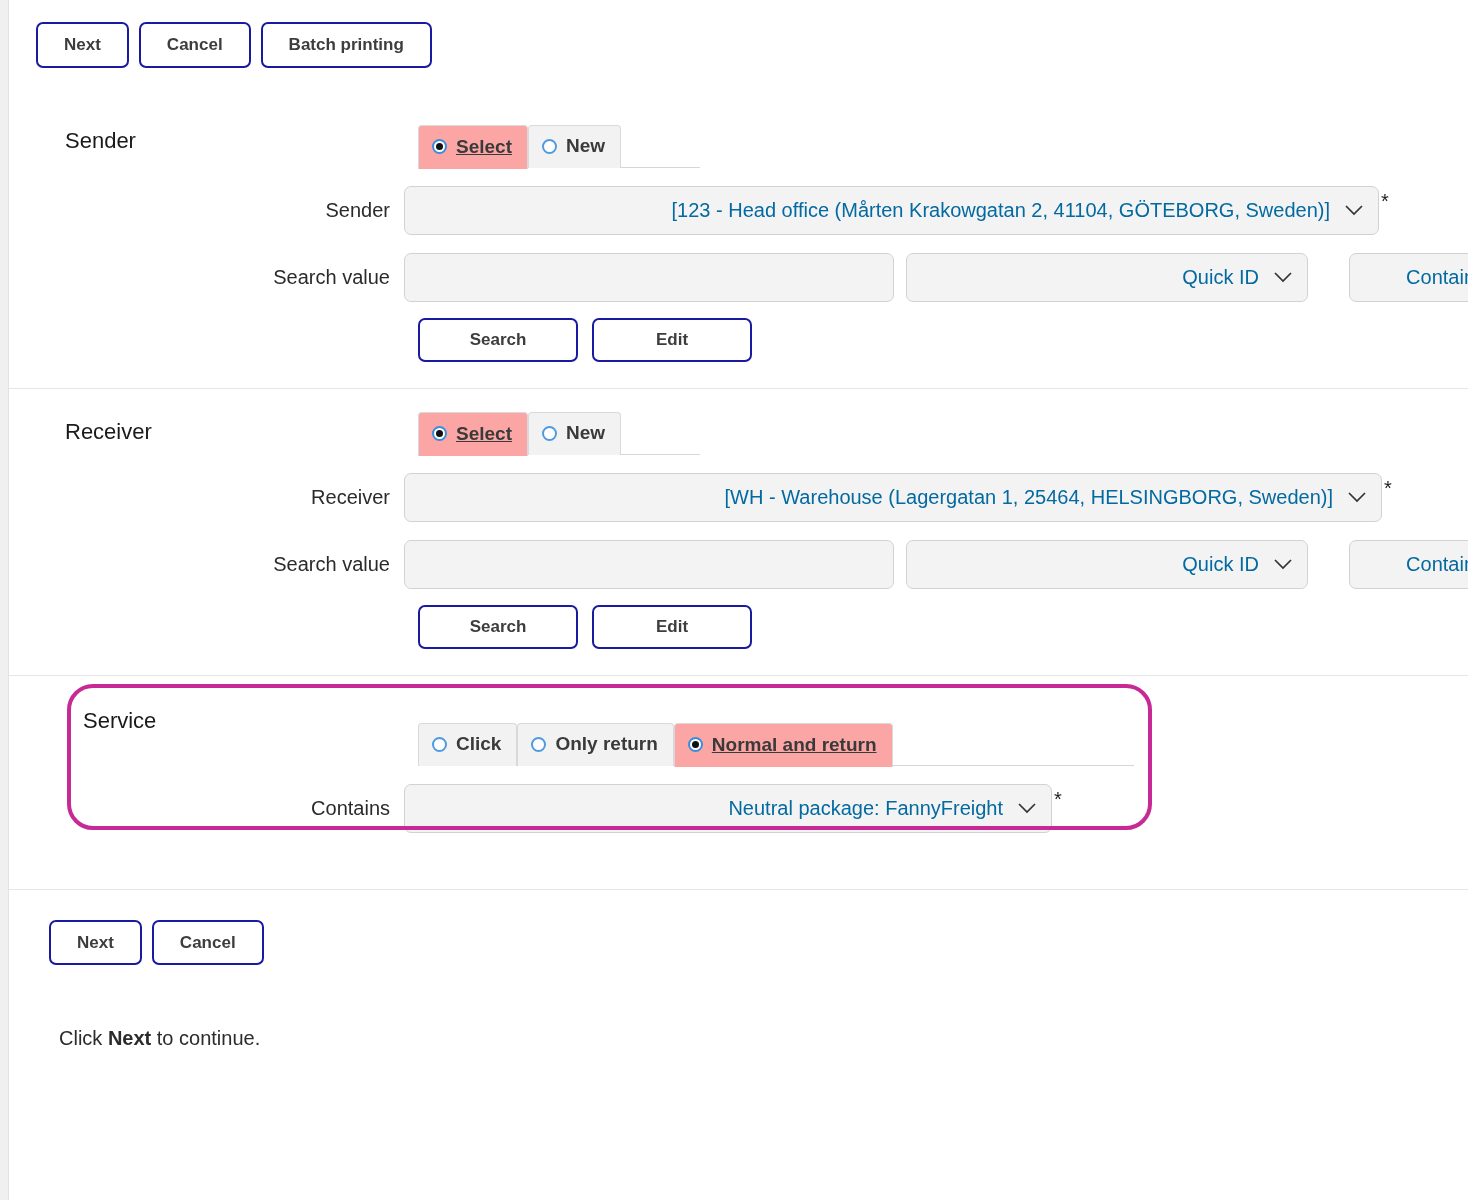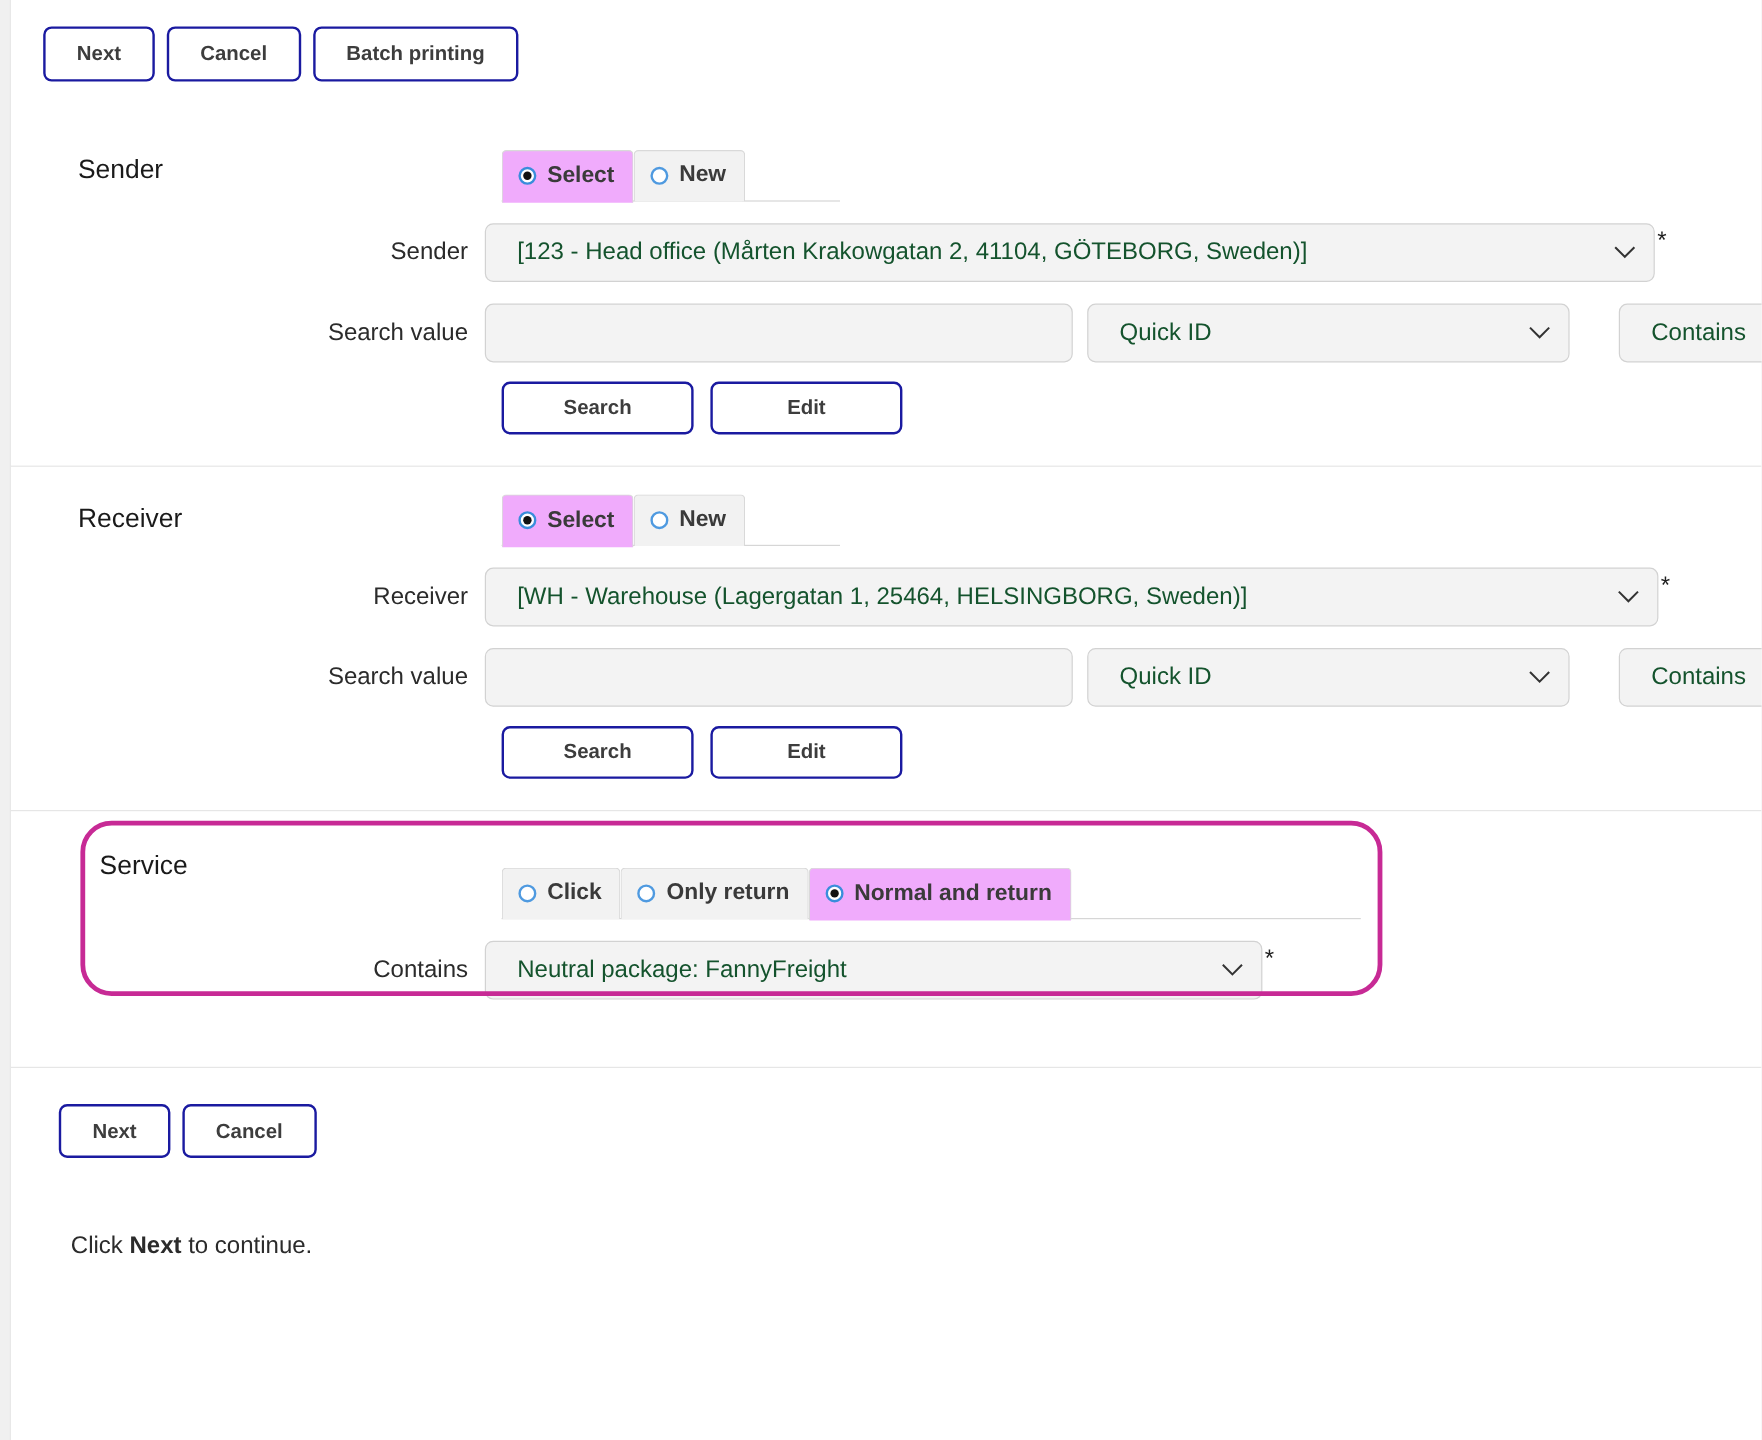--- a/index.html
+++ b/index.html
@@ -90,24 +90,25 @@
     border: 1px solid #d9d9d9;
     border-bottom: none;
     border-radius: 4px 4px 0 0;
     cursor: pointer;
     position: relative;
     z-index: 2;
     height: 43px;
     white-space: nowrap;
   }
   .tab.active {
-    background: #f0abfc;
+    background: #fca5a5;
     border-color: #d9d9d9;
     height: 44px;
     margin-bottom: -1px;
+    text-decoration: underline;
   }
   .radio {
     width: 15px; height: 15px;
     border-radius: 50%;
     border: 2px solid #4f9ae0;
     background: #ffffff;
     display: inline-block;
     flex: 0 0 auto;
     position: relative;
   }
@@ -141,23 +142,24 @@
     white-space: nowrap;
   }
   .control {
     background: #f3f3f3;
     border: 1px solid #d2d2d2;
     border-radius: 7px;
     height: 49px;
     display: flex;
     align-items: center;
     font-size: 20px;
-    color: #14532d;
+    color: #0369a1;
     padding: 0 14px 0 26px;
     position: relative;
+    text-align: right;
   }
   .control.input { padding-left: 16px; }
   .select-text {
     flex: 1;
     white-space: nowrap;
     overflow: hidden;
   }
   .chev {
     margin-left: 14px;
     flex: 0 0 auto;

